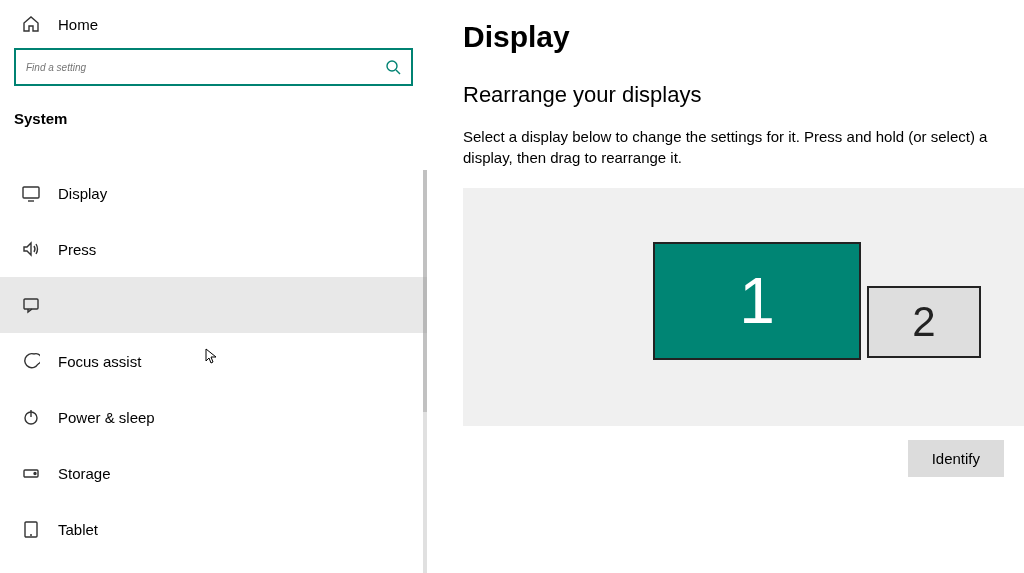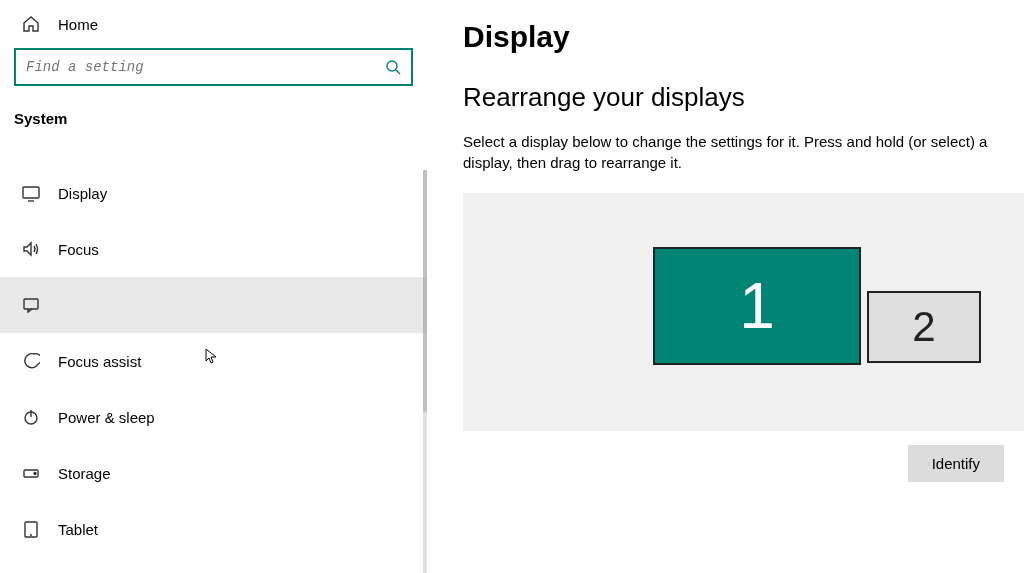--- a/index.html
+++ b/index.html
@@ -38,25 +38,24 @@
   border: 2px solid #008272;
   height: 38px;
   display: flex;
   align-items: center;
   padding: 0 10px;
 }
 .search-input {
   flex: 1;
   border: none;
   outline: none;
-  font-size: 14px;
+  font-size: 10px;
   color: #666;
   background: transparent;
   font-style: italic;
-  font-family: Liberation Mono, monospace;
 }
 .search-icon { width: 16px; height: 16px; color: #008272; }
 .group-title {
   font-weight: 600;
   font-size: 15px;
   padding: 16px 0 12px 14px;
 }
 .nav-list { margin-top: 26px; }
 .nav-item {
   display: flex;
@@ -99,21 +98,21 @@
   flex: 1;
   padding: 20px 0 0 36px;
   overflow: hidden;
 }
 .page-title {
   font-size: 30px;
   font-weight: 600;
   margin-bottom: 28px;
 }
 .section-title {
-  font-size: 26px;
+  font-size: 22px;
   font-weight: 400;
   margin-bottom: 18px;
   margin-top: 11px;
 }
 .section-desc {
   font-size: 15px;
   line-height: 1.4;
   margin-bottom: 20px;
   max-width: 620px;
 }
@@ -215,21 +214,21 @@
       </div>
 
       <div class="nav-item">
         <span class="nav-icon">
           <svg viewBox="0 0 18 18" fill="none" stroke="#333" stroke-width="1.4">
               <path d="M2 7 L5 7 L9 3 L9 15 L5 11 L2 11 Z"></path>
               <path d="M12 6 Q14 9 12 12"></path>
               <path d="M14 4 Q17 9 14 14"></path>
             </svg>
         </span>
-        <span class="nav-label">Focus</span>
+        <span class="nav-label">Press</span>
       </div>
 
       <div class="nav-item hovered">
         <span class="nav-icon">
           <svg viewBox="0 0 18 18" fill="none" stroke="#333" stroke-width="1.4">
               <rect x="2" y="3" width="14" height="10" rx="1"></rect>
               <path d="M6 13 L6 16 L10 13"></path>
             </svg>
         </span>
       </div>

